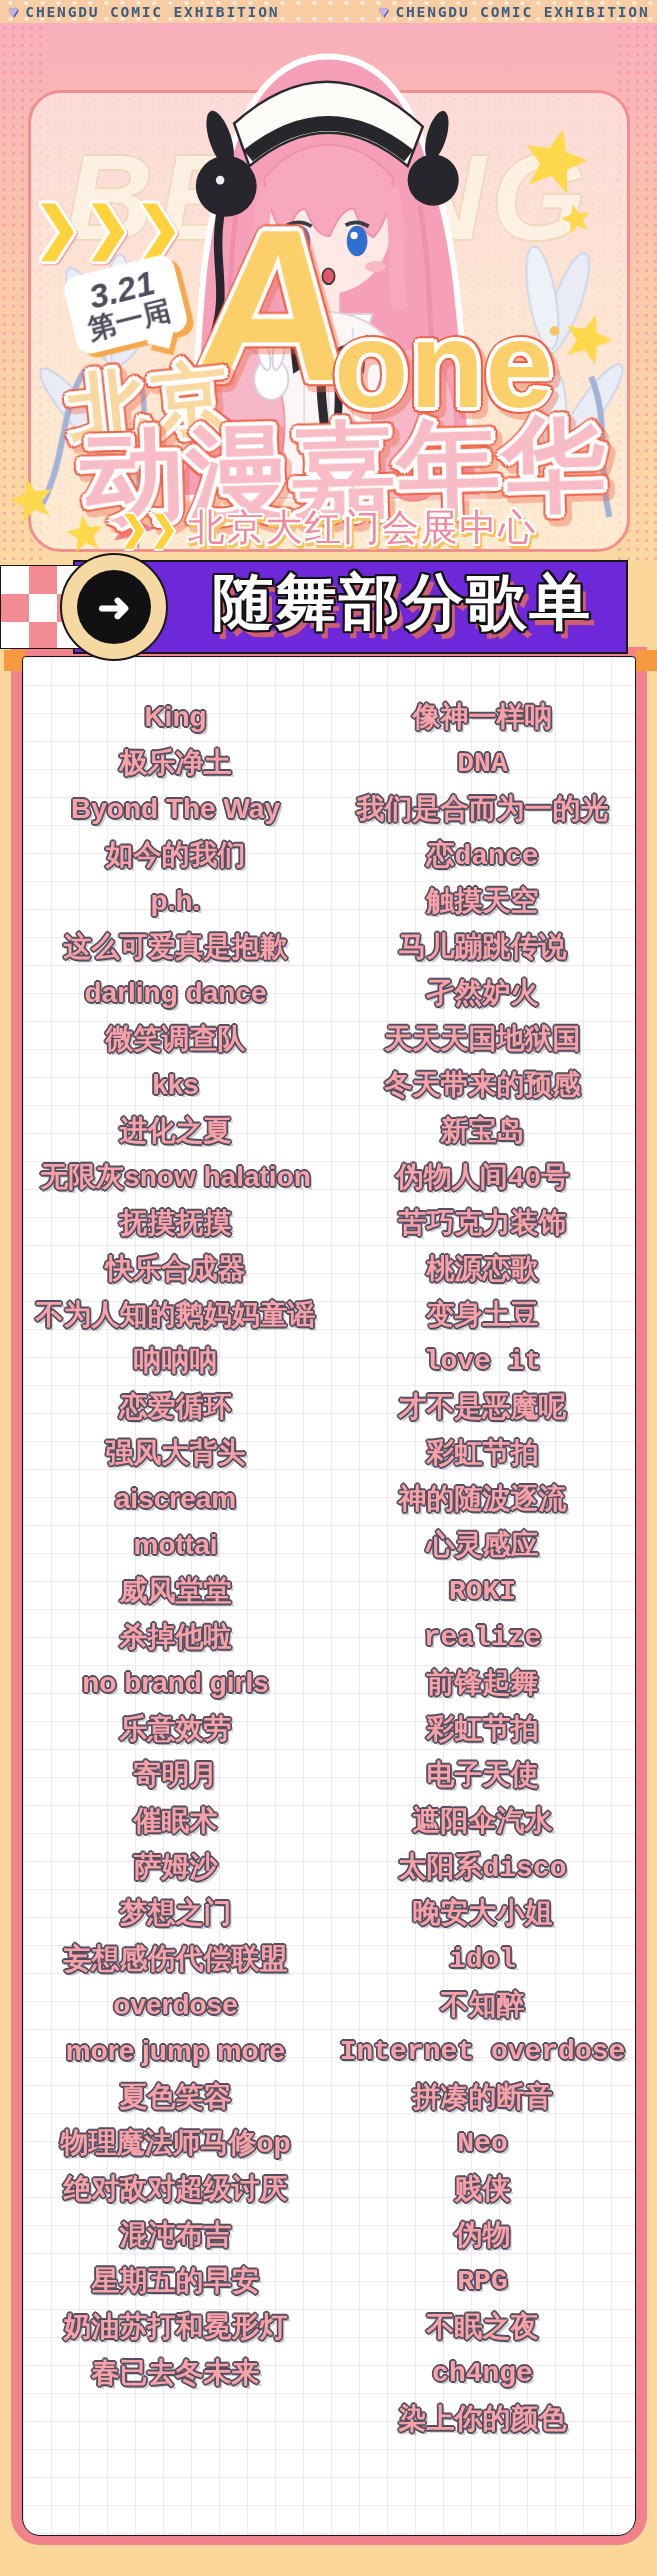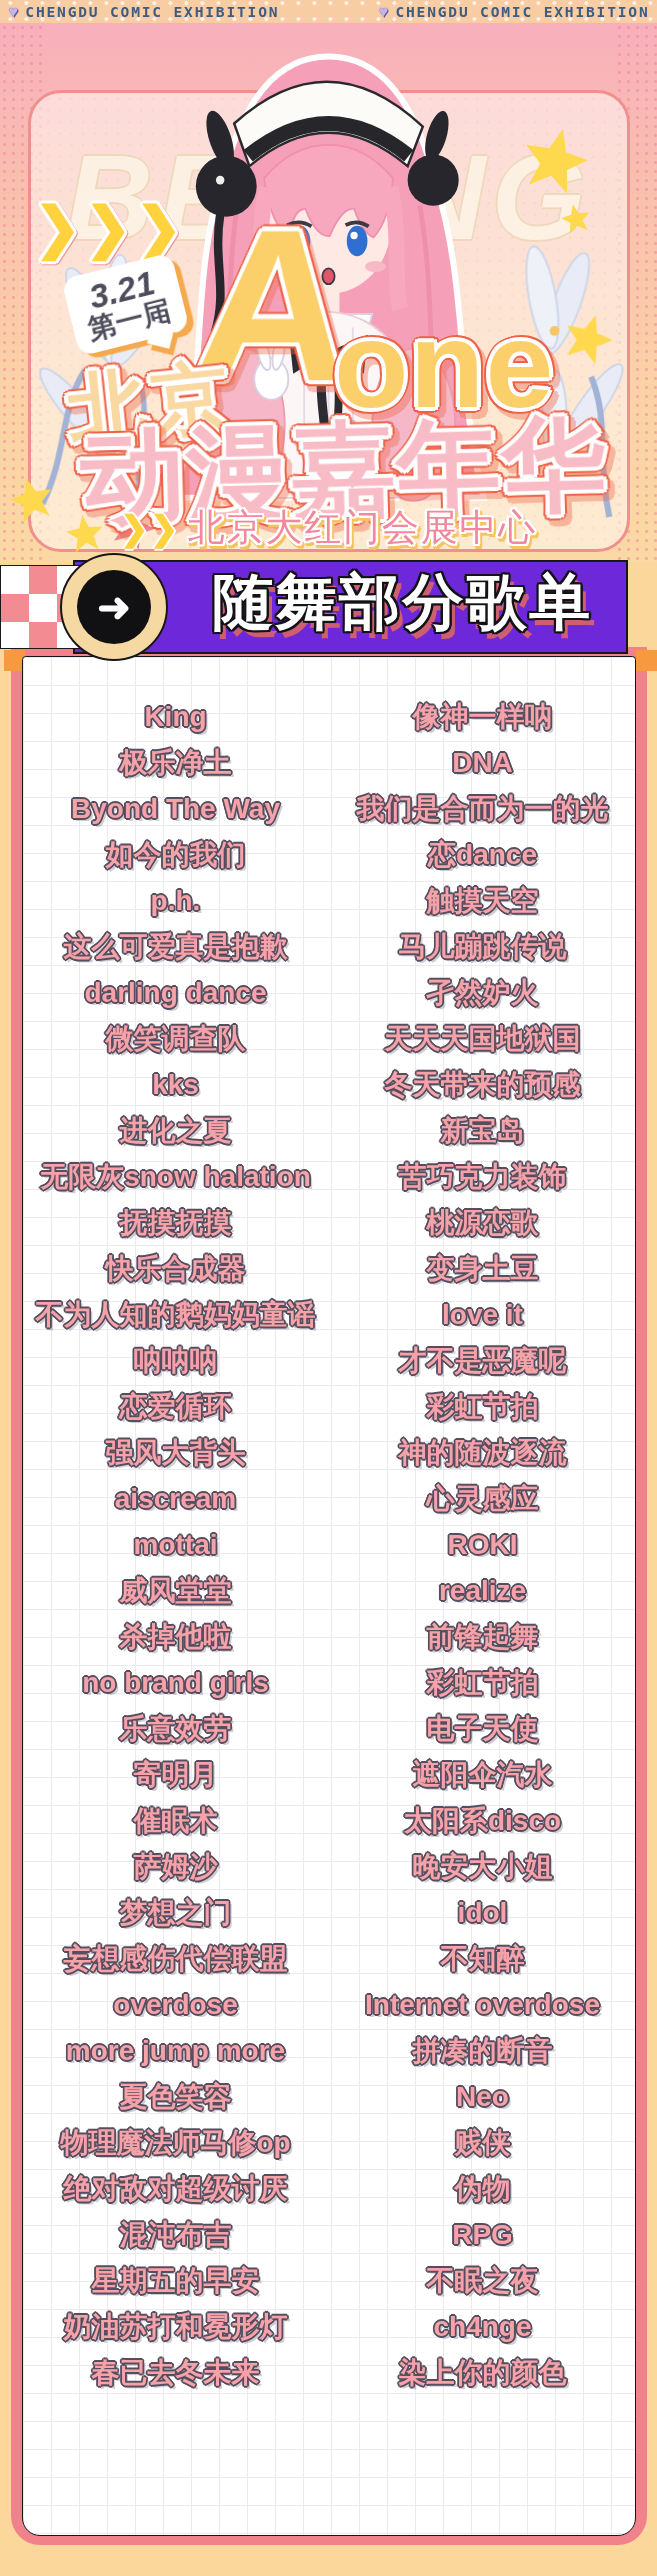--- a/index.html
+++ b/index.html
@@ -90,21 +90,21 @@
     background:#f0828c;border-radius:0 0 29px 29px;}
   .cornersq{position:absolute;width:21px;height:21px;background:#f79a3f;z-index:6;}
   .cornersq.l{left:3.7px;top:650px;} .cornersq.r{left:636px;top:650px;}
   .panel{position:absolute;left:22px;top:656px;width:614px;height:1880px;z-index:7;box-sizing:border-box;
     background-color:#ffffff;
     background-image:linear-gradient(#ece9f1 0.9px, transparent 0.9px),
                      linear-gradient(90deg,#ece9f1 0.9px, transparent 0.9px);
     background-size:28px 28px;
     border:1.8px solid #15151a;border-radius:3.7px 3.7px 18px 18px;}
   .col{position:absolute;top:694px;width:307px;z-index:8;display:flex;flex-direction:column;}
-  .col.left{left:22px;} .col.right{left:329px;}
+  .col.left{left:22px;} .col.right{left:329px;font-family:Liberation Mono, monospace;}
   .songrow{height:46px;display:flex;align-items:center;justify-content:center;
     font-size:28px;font-weight:bold;color:#f7a2a8;white-space:nowrap;
     text-shadow:-1.8px 0 #554e60,1.8px 0 #554e60,0 -1.8px #554e60,0 1.8px #554e60,
       -1.2px -1.2px #554e60,1.2px -1.2px #554e60,-1.2px 1.2px #554e60,1.2px 1.2px #554e60,
       3px 3px 0 rgba(85,78,96,.28);}
 </style>
 </head>
 <body>
 
 <div id="stage">
@@ -286,20 +286,21 @@
       <div class="songrow">像神一样呐</div>
       <div class="songrow">DNA</div>
       <div class="songrow">我们是合而为一的光</div>
       <div class="songrow">恋dance</div>
       <div class="songrow">触摸天空</div>
       <div class="songrow">马儿蹦跳传说</div>
       <div class="songrow">孑然妒火</div>
       <div class="songrow">天天天国地狱国</div>
       <div class="songrow">冬天带来的预感</div>
       <div class="songrow">新宝岛</div>
+      <div class="songrow">伪物人间40号</div>
       <div class="songrow">苦巧克力装饰</div>
       <div class="songrow">桃源恋歌</div>
       <div class="songrow">变身土豆</div>
       <div class="songrow">love it</div>
       <div class="songrow">才不是恶魔呢</div>
       <div class="songrow">彩虹节拍</div>
       <div class="songrow">神的随波逐流</div>
       <div class="songrow">心灵感应</div>
       <div class="songrow">ROKI</div>
       <div class="songrow">realize</div>

